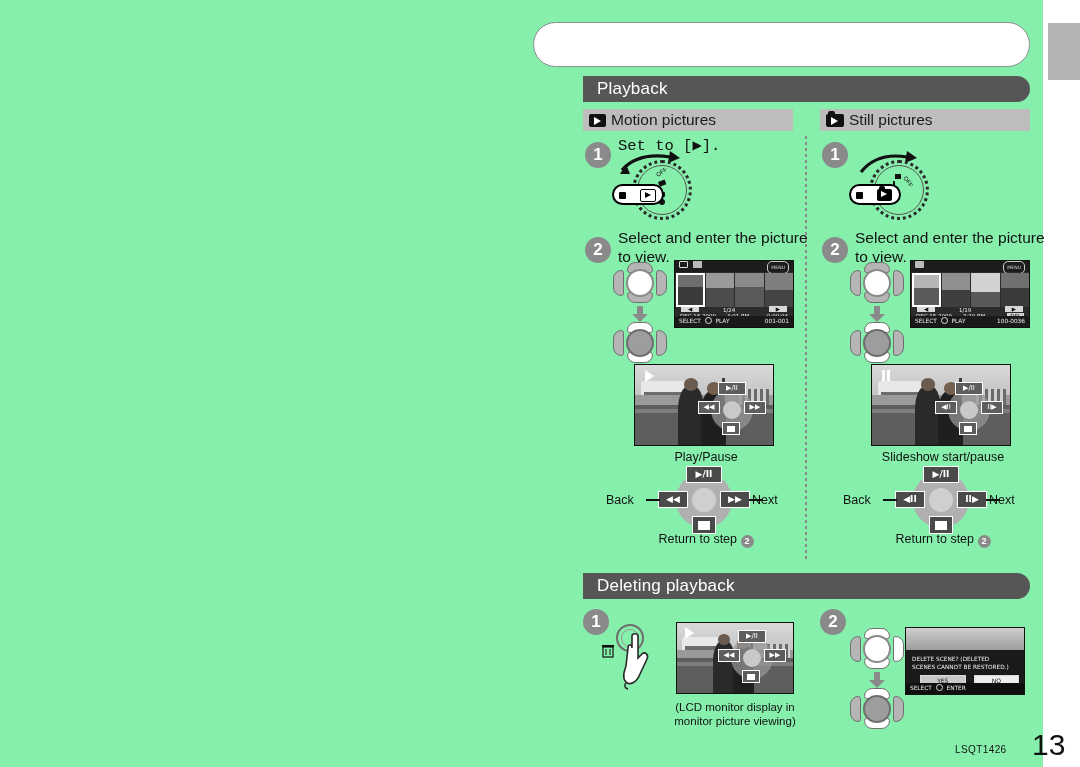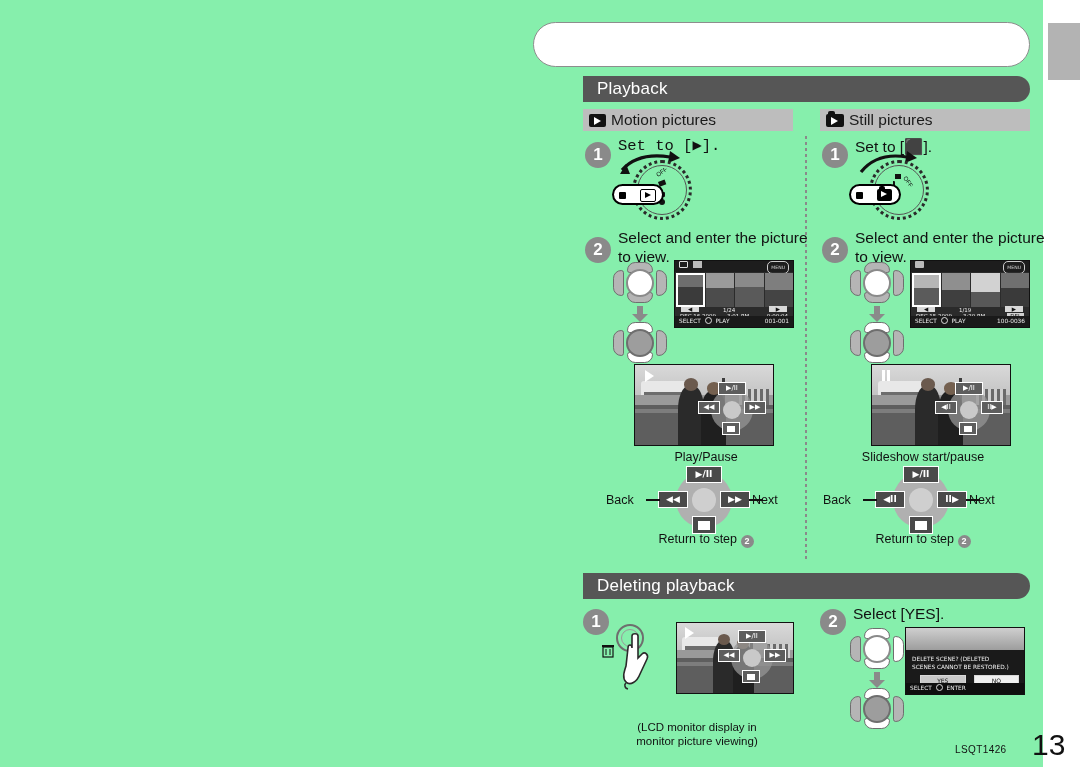--- a/index.html
+++ b/index.html
@@ -401,21 +401,20 @@
     <div class="tick" style="left:143px; top:45px; width:14px;"></div>
     <div class="lab lab-left">Back</div>
     <div class="lab lab-right">Next</div>
     <div class="lab lab-bot">
       <span>Return to step</span>
       <span class="inlinenum">2</span>
     </div>
   </div>
 
   <div class="stepnum" style="left:822px; top:142px;">1</div>
-  <div class="steptext" style="left:855px; top:137px; width:180px;">Set to [⬛].</div>
 
   <div class="dial" style="left:849px; top:158px;">
     <svg class="arrow" viewBox="0 0 66 26">
       <path d="M6 22 Q22 2 52 7" stroke="#111" stroke-width="3.2" fill="none"></path>
       <polygon points="52,1 62,8 50,13" fill="#111"></polygon>
     </svg>
     <div class="ring"></div>
     <div class="ring2"></div>
     <div class="marks">
       <svg width="32" height="40" viewBox="0 0 32 40">
@@ -499,21 +498,21 @@
     <div class="osd">
       <div class="disc"></div>
       <div class="ctr"></div>
       <div class="btn b-top">▶/II</div>
       <div class="btn b-left">◀II</div>
       <div class="btn b-right">II▶</div>
       <div class="btn b-bot"></div>
     </div>
   </div>
 
-  <div class="legend" style="left:823px; top:454px;">
+  <div class="legend" style="left:843px; top:454px;">
     <div class="lab lab-top">Slideshow start/pause</div>
     <div class="lg-disc"></div>
     <div class="lg-ctr"></div>
     <div class="lg-btn lg-top">▶/II</div>
     <div class="lg-btn lg-left">◀II</div>
     <div class="lg-btn lg-right">II▶</div>
     <div class="lg-btn lg-bot"></div>
     <div class="tick" style="left:40px; top:45px; width:14px;"></div>
     <div class="tick" style="left:143px; top:45px; width:14px;"></div>
     <div class="lab lab-left">Back</div>
@@ -558,27 +557,26 @@
     <div class="osd">
       <div class="disc"></div>
       <div class="ctr"></div>
       <div class="btn b-top">▶/II</div>
       <div class="btn b-left">◀◀</div>
       <div class="btn b-right">▶▶</div>
       <div class="btn b-bot"></div>
     </div>
   </div>
 
-  <div class="caption" style="left:602px; top:700px; width:190px;margin-top:20px;">
+  <div class="caption" style="left:640px; top:700px; width:190px;">
     <div>(LCD monitor display in</div>
     <div>monitor picture viewing)</div>
   </div>
 
   <div class="stepnum" style="left:820px; top:609px;">2</div>
-  <div class="steptext" style="left:853px; top:604px; width:190px;">Select [YES].</div>
 
   <div class="joy" style="left:849px; top:628px;">
     <div class="pad up hollow"></div>
     <div class="pad left"></div>
     <div class="pad right hollow"></div>
     <div class="pad down hollow"></div>
     <div class="pad center"></div>
     <svg class="downarrow" viewBox="0 0 18 16">
       <polygon points="6,0 12,0 12,8 17,8 9,16 1,8 6,8" fill="#8a8a8a"></polygon>
     </svg>

